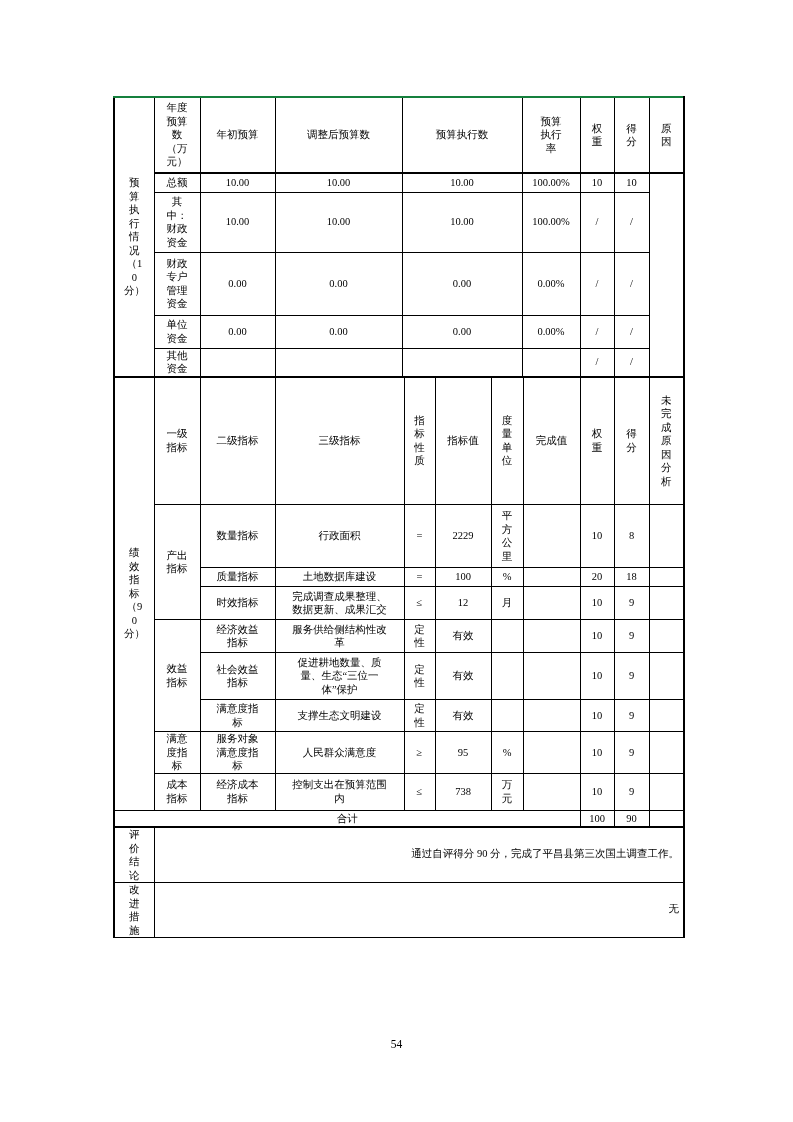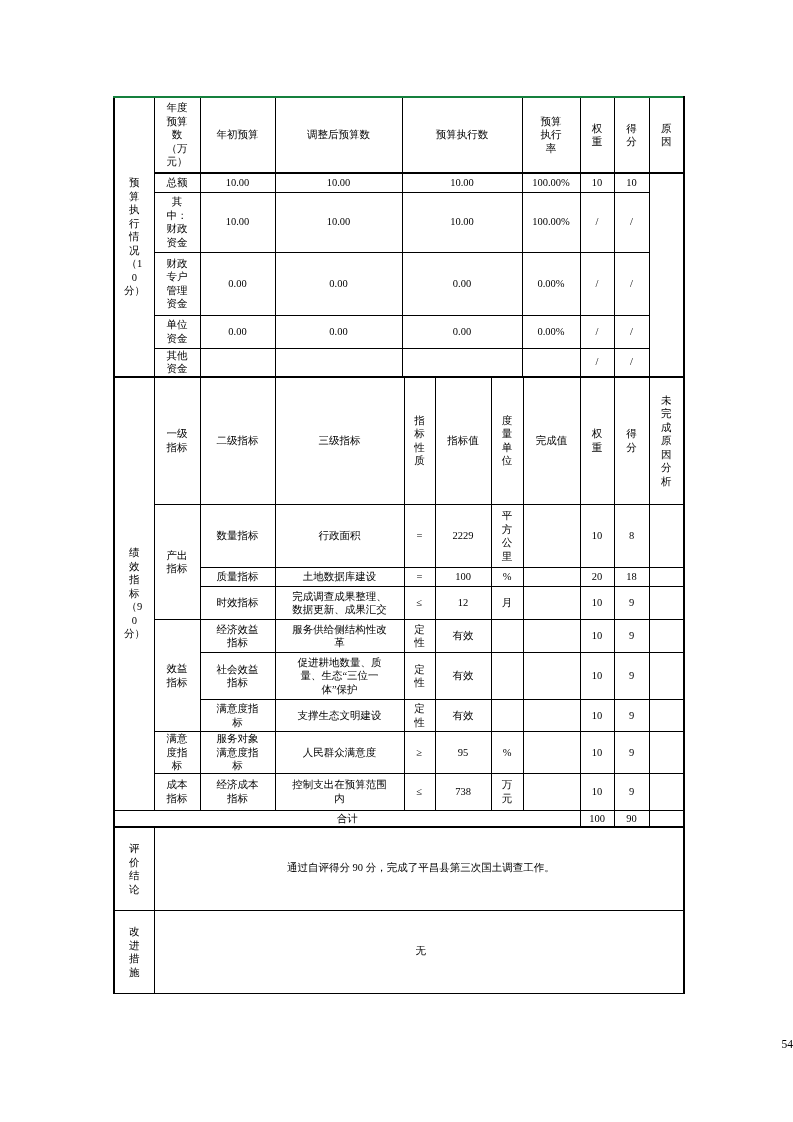--- a/index.html
+++ b/index.html
@@ -8,29 +8,29 @@
   .tables{position:absolute;left:113px;top:96px;width:570px;}
   table{border-collapse:collapse;table-layout:fixed;width:570px;}
   td{border:1px solid #000;font-size:10.5px;line-height:13.5px;text-align:center;
      vertical-align:middle;padding:1px 3px;word-break:break-all;box-sizing:border-box;
      overflow:hidden;}
   .bt2{border-top:2px solid #15803d}
   .bb2{border-bottom:2px solid #000}
   .bl2{border-left:2px solid #000}
   .br2{border-right:2px solid #000}
   .bt0{border-top:none}
-  .seclabel{padding:14px 9px}   
+  .seclabel{padding:0 9px}   
   .w1{padding:16px 11px}        
   .w2{padding:0 11px}        
   .vtx{padding:0 9px}        
   .lv2{padding:0 13px}       
   .lv3{padding:0 13px}       
   .rateh{padding:0 16px}      
-  .left{text-align:center;padding:0 4px 2px 8px}
-  .pageno{position:absolute;left:0;width:793px;top:1038px;text-align:right;
+  .left{text-align:right;padding:0 4px 2px 8px}
+  .pageno{position:absolute;left:0;width:793px;top:1038px;text-align:center;
           font-size:11.5px;}
 </style>
 </head>
 <body>
 
 <div class="tables">
 
   <table>
     <colgroup>
       <col style="width:40px">

